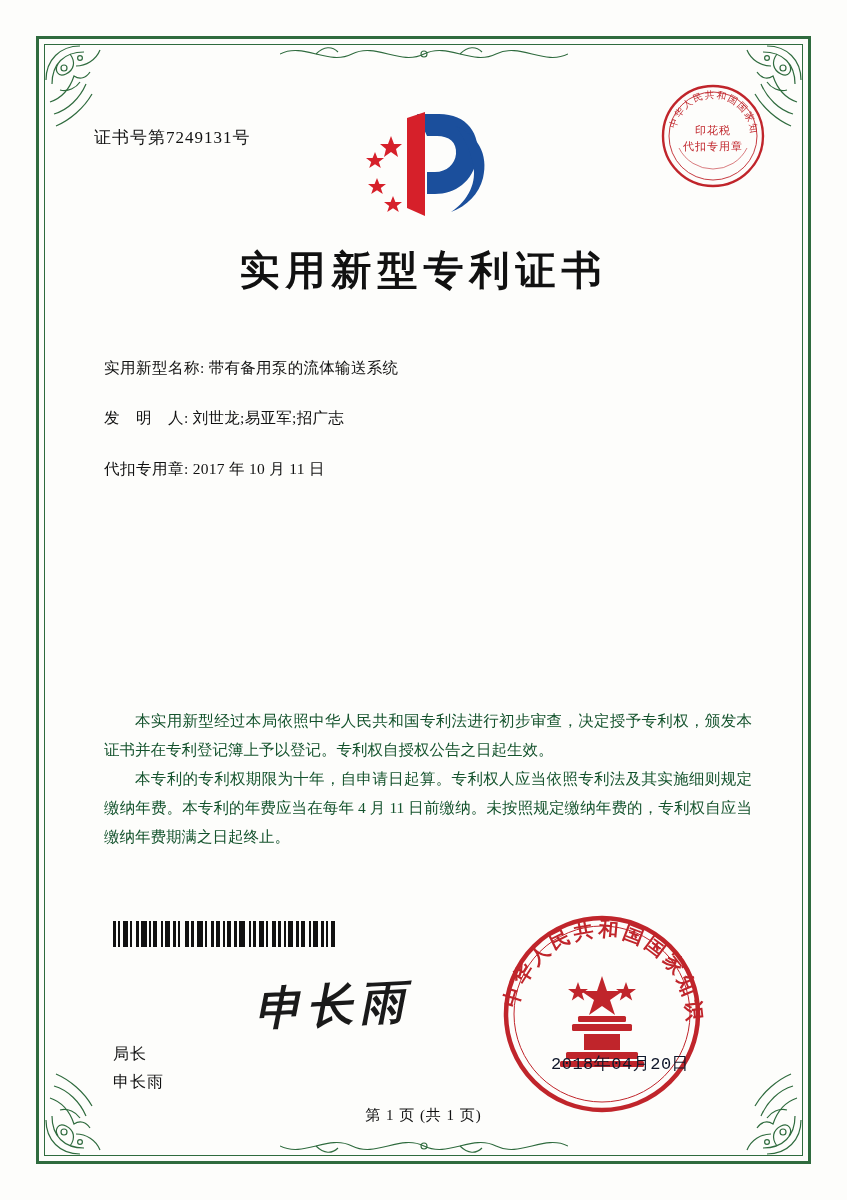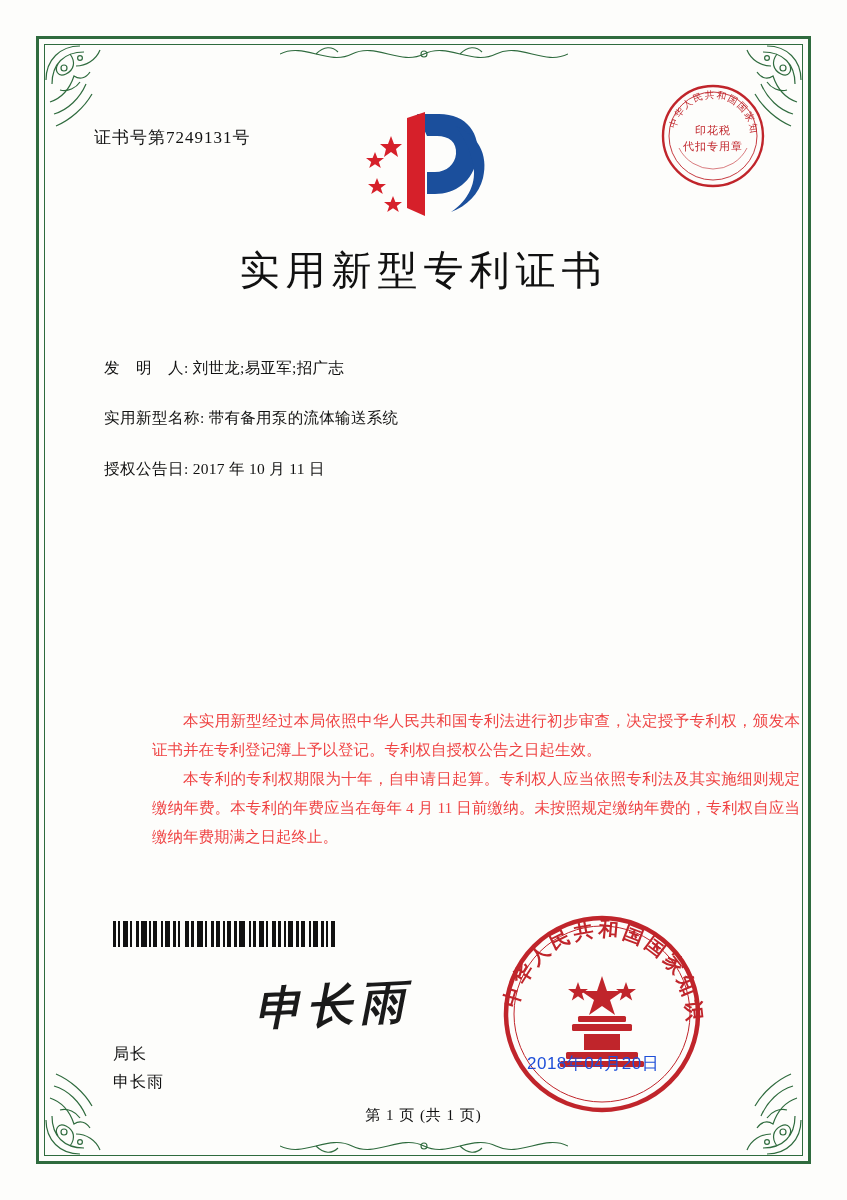--- a/index.html
+++ b/index.html
@@ -83,21 +83,21 @@
     height: 108px;
   }
 
   .title {
     position: absolute;
     left: 0;
     right: 0;
     top: 243px;
     text-align: center;
     font-size: 40px;
-    font-weight: normal;
+    font-weight: bold;
     letter-spacing: 6px;
     color: #111;
     font-family: "Liberation Serif", "DejaVu Serif", serif;
   }
 
   
   .fields {
     position: absolute;
     left: 104px;
     top: 356px;
@@ -114,23 +114,22 @@
   .field .val { letter-spacing: 0.3px; }
 
   
   .body-text {
     position: absolute;
     left: 104px;
     top: 706px;
     width: 648px;
     font-size: 15.5px;
     line-height: 29px;
-    color: #ef4444;
+    color: #14532d;
     text-align: justify;
-    margin-left: 48px;
   }
   .body-text p {
     margin: 0;
     text-indent: 2em;
   }
 
   
   .barcode {
     position: absolute;
     left: 113px;
@@ -171,26 +170,26 @@
 
   .seal-main {
     position: absolute;
     left: 500px;
     top: 912px;
     width: 205px;
     height: 205px;
   }
   .seal-date {
     position: absolute;
-    left: 527px;
+    left: 551px;
     top: 1052px;
     font-size: 17px;
-    color: #1d4ed8;
+    color: #0f172a;
     letter-spacing: 0.5px;
-    font-family: Liberation Sans, sans-serif;
+    font-family: Liberation Mono, monospace;
   }
 
   .page-num {
     position: absolute;
     left: 0;
     right: 0;
     top: 1106px;
     text-align: center;
     font-size: 15px;
     color: #111;
@@ -321,29 +320,29 @@
       <text x="54" y="52" text-anchor="middle" font-size="11" fill="#c0252b" font-family="'Liberation Serif', serif" letter-spacing="1">印花税</text>
       <text x="54" y="68" text-anchor="middle" font-size="11" fill="#c0252b" font-family="'Liberation Serif', serif" letter-spacing="1">代扣专用章</text>
       <path d="M 20 66 A 38 38 0 0 0 88 66" fill="none" stroke="#c0252b" stroke-width="0.6"></path>
     </svg>
   </div>
 
   <div class="title">实用新型专利证书</div>
 
   <div class="fields">
     <div class="field">
+      <span class="lbl">实用新型名称:</span>
+      <span class="val">带有备用泵的流体输送系统</span>
+    </div>
+    <div class="field">
       <span class="lbl">发　明　人:</span>
       <span class="val">刘世龙;易亚军;招广志</span>
     </div>
     <div class="field">
-      <span class="lbl">实用新型名称:</span>
-      <span class="val">带有备用泵的流体输送系统</span>
-    </div>
-    <div class="field">
-      <span class="lbl">授权公告日:</span>
+      <span class="lbl">代扣专用章:</span>
       <span class="val">2017 年 10 月 11 日</span>
     </div>
   </div>
 
   <div class="body-text">
     <p>本实用新型经过本局依照中华人民共和国专利法进行初步审查，决定授予专利权，颁发本证书并在专利登记簿上予以登记。专利权自授权公告之日起生效。</p>
     <p>本专利的专利权期限为十年，自申请日起算。专利权人应当依照专利法及其实施细则规定缴纳年费。本专利的年费应当在每年 4 月 11 日前缴纳。未按照规定缴纳年费的，专利权自应当缴纳年费期满之日起终止。</p>
   </div>
 
   <div class="barcode">

